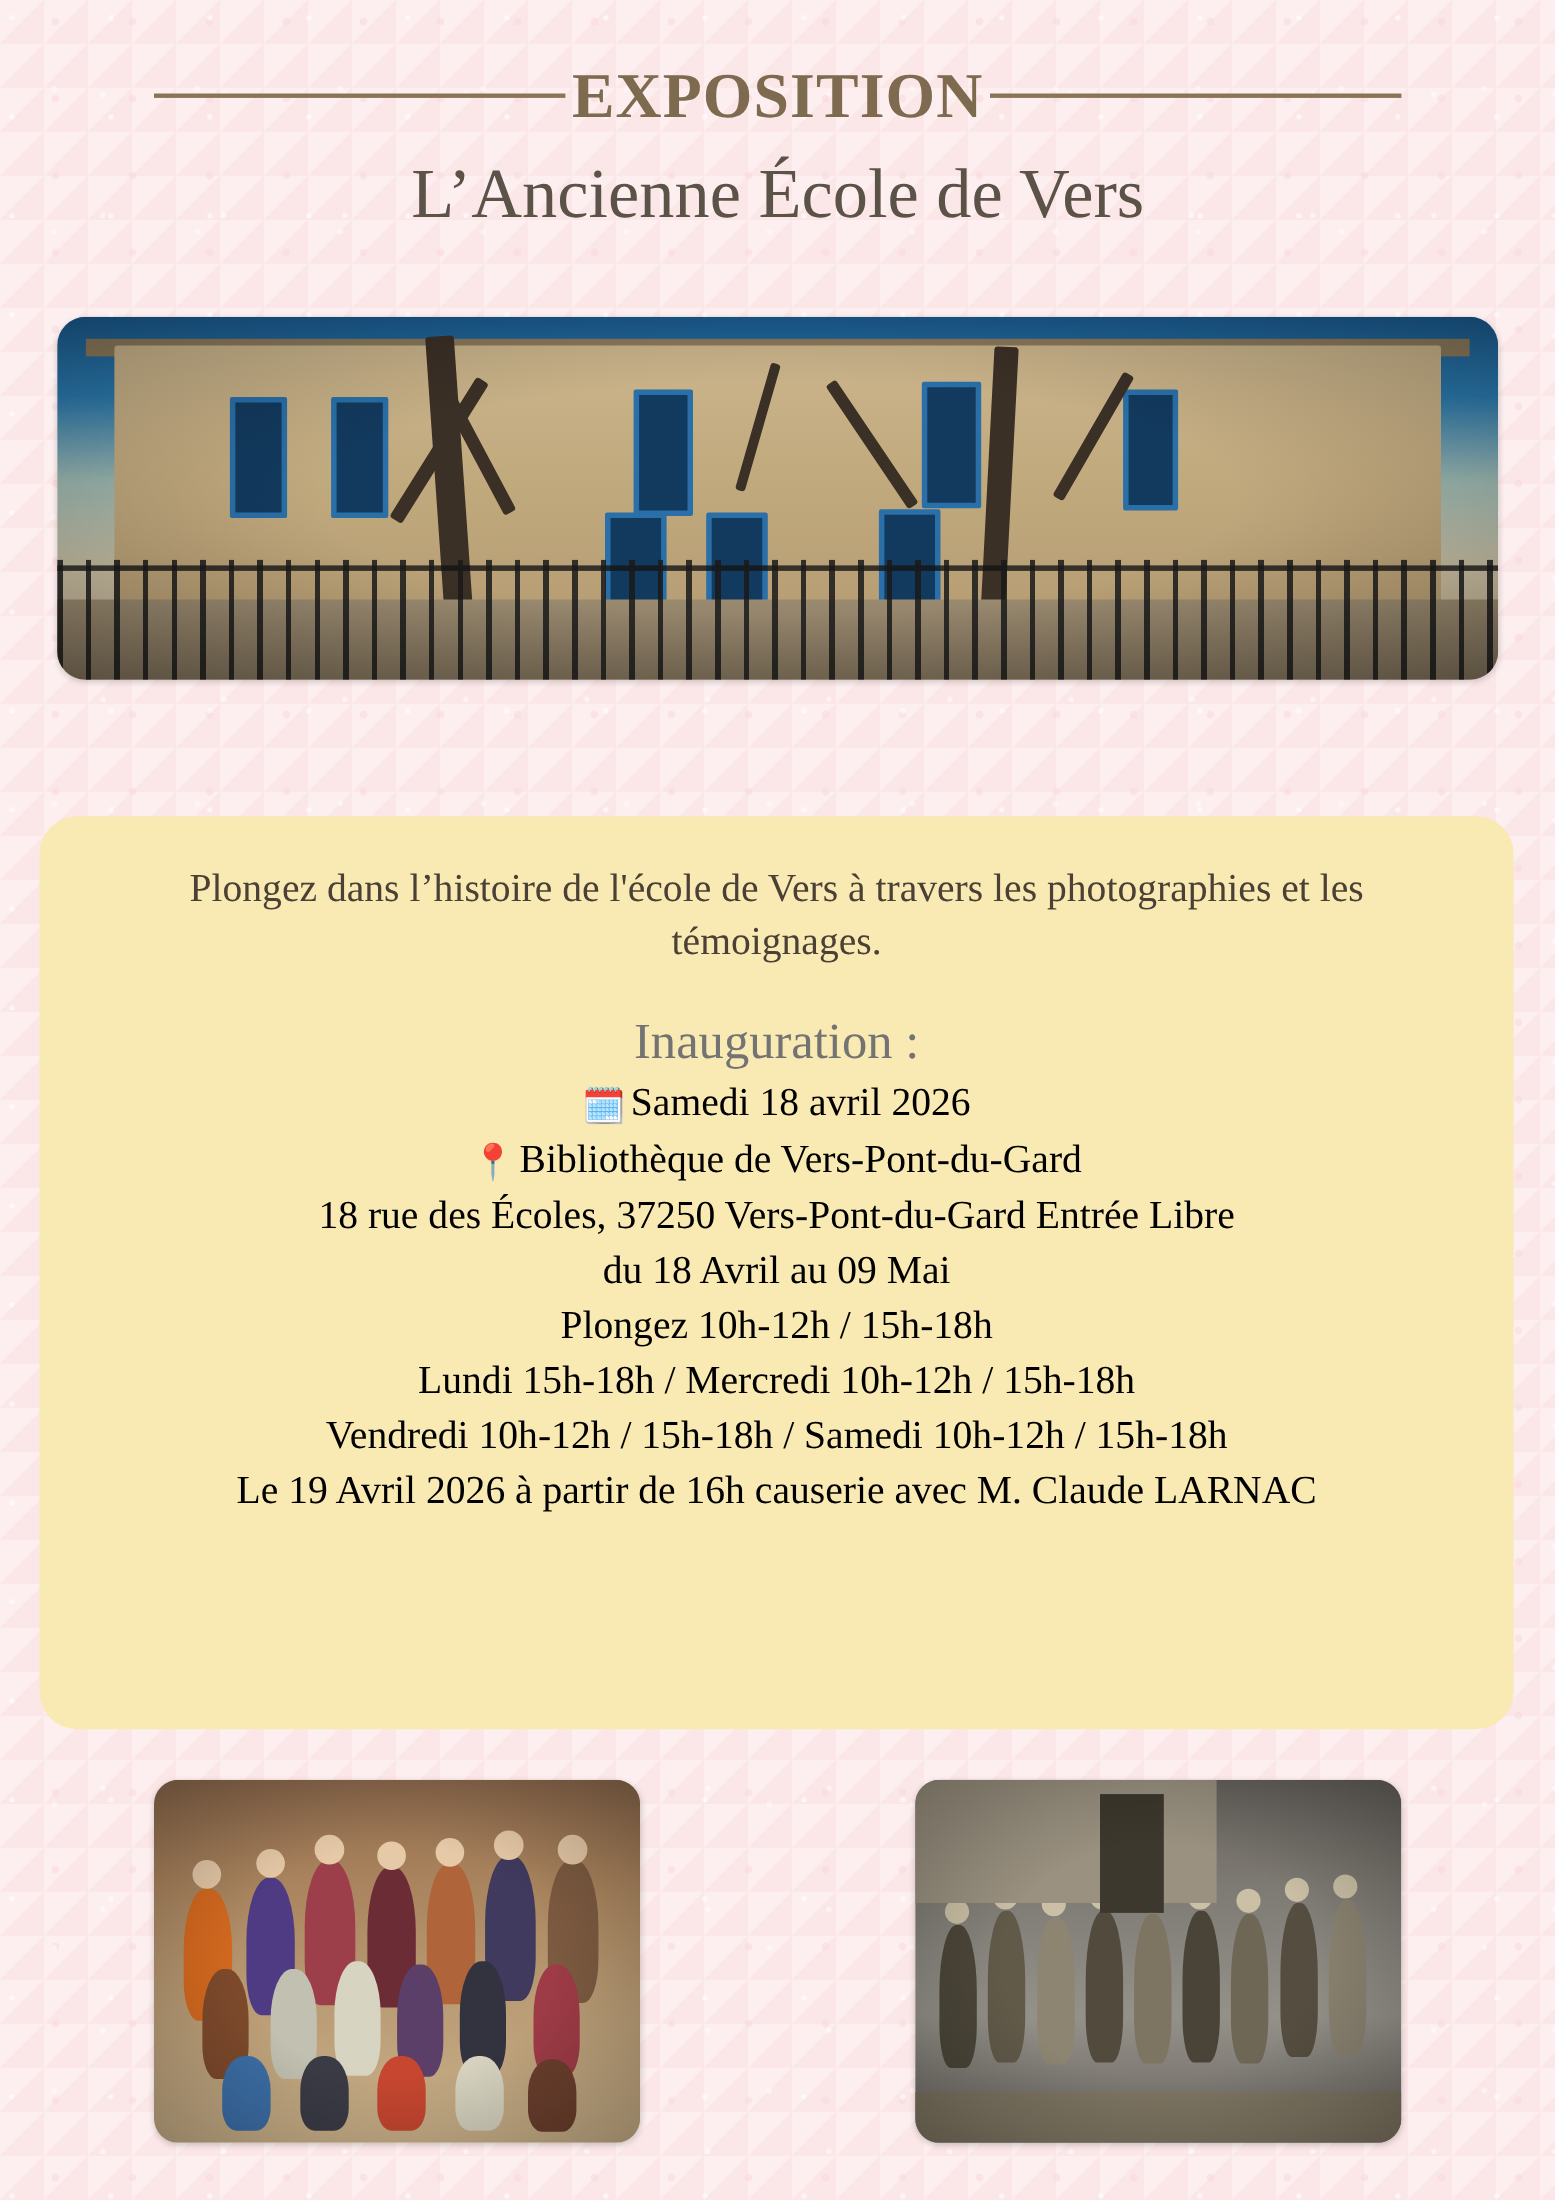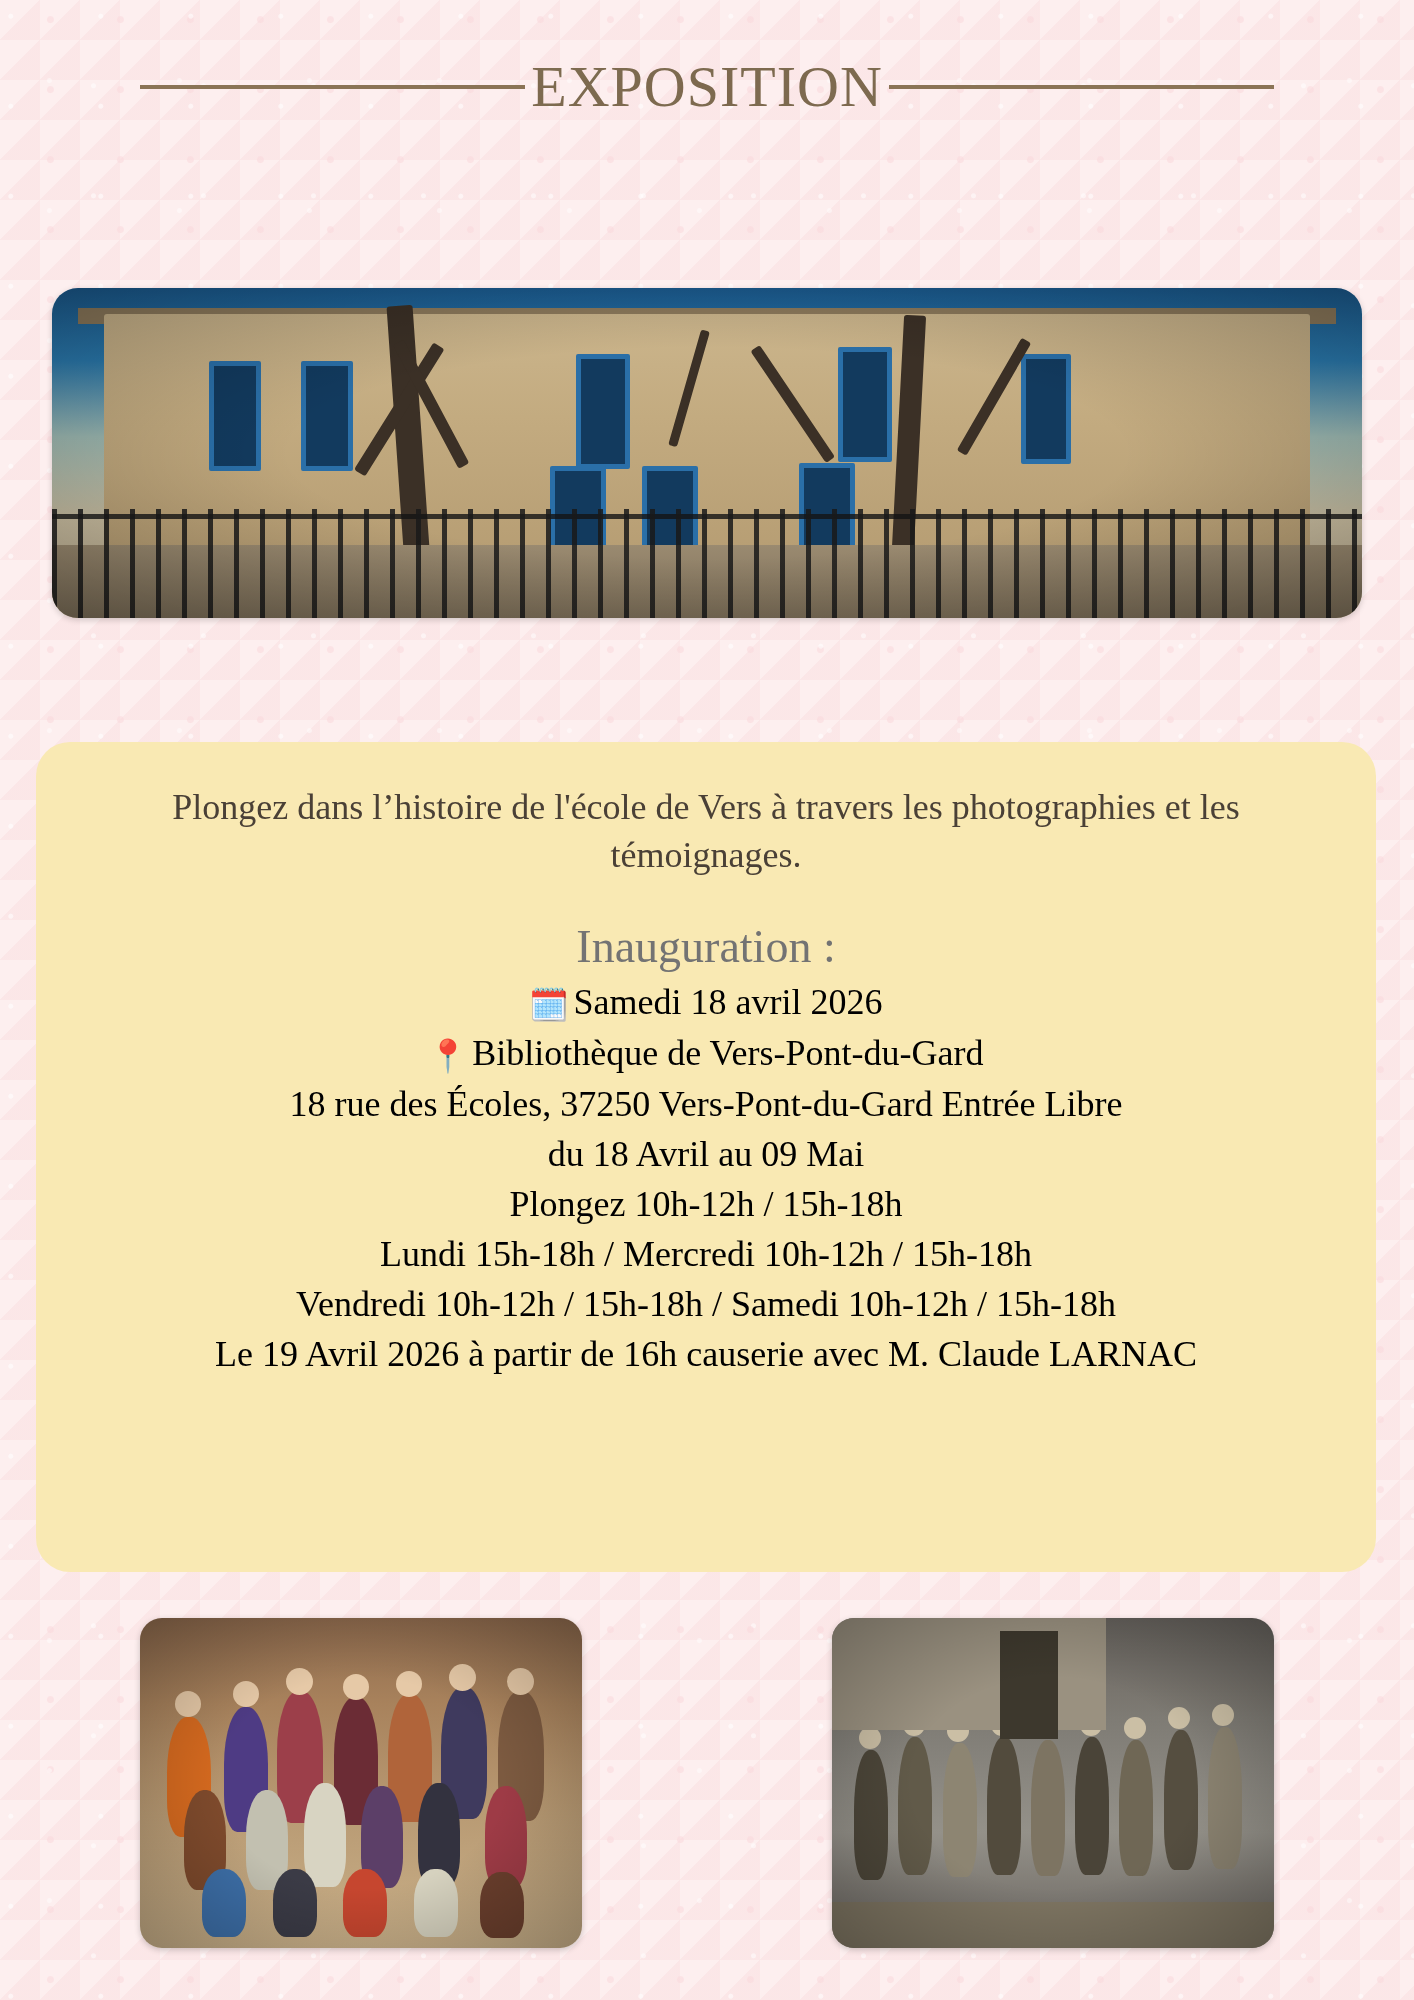--- a/index.html
+++ b/index.html
@@ -44,21 +44,21 @@
     gap: 0;
     padding: 0 140px;
   }
   .rule {
     flex: 1 1 auto;
     height: 4px;
     background: #8a7456;
   }
   .eyebrow {
     font-size: 58px;
-    font-weight: normal;
+    font-weight: bold;
     letter-spacing: 1px;
     color: #7d6a4f;
     padding: 0 6px;
     line-height: 1;
     white-space: nowrap;
   }
   .title {
     margin-top: 26px;
     font-size: 64px;
     color: #5c5348;
@@ -219,20 +219,21 @@
 <body>
 
 <div class="poster">
 
   <div class="header">
     <div class="eyebrow-row">
       <div class="rule"></div>
       <div class="eyebrow">EXPOSITION</div>
       <div class="rule"></div>
     </div>
+    <div class="title">L’Ancienne École de Vers</div>
   </div>
 
   <div class="hero">
     <div class="hero-sky"></div>
     <div class="hero-roof"></div>
     <div class="hero-building"></div>
 
     <div class="win" style="left:12%;top:22%;width:42px;height:100px;"></div>
     <div class="win" style="left:19%;top:22%;width:42px;height:100px;"></div>
     <div class="win" style="left:40%;top:20%;width:44px;height:105px;"></div>

